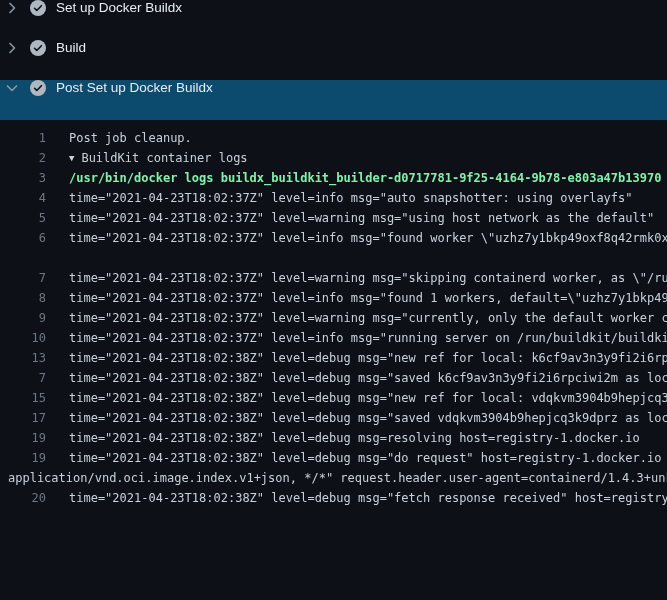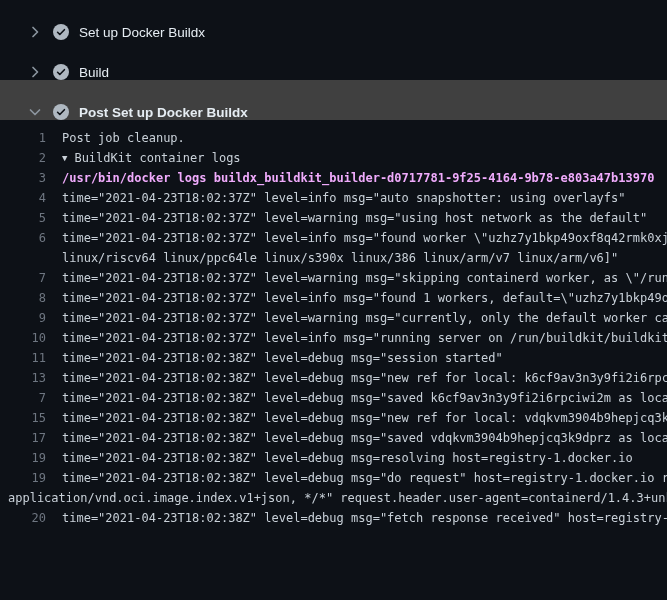--- a/index.html
+++ b/index.html
@@ -3,42 +3,42 @@
 <meta charset="utf-8">
 <style>
   html,body{margin:0;padding:0;}
   body{
     width:667px;height:600px;overflow:hidden;
     background:#0d1117;
     font-family:"Liberation Sans",sans-serif;
   }
   
   .section-row{
-    display:flex;align-items:flex-end;height:40px;
-    padding:0 16px 0 27px;cursor:pointer;
+    display:flex;align-items:flex-start;height:40px;
+    padding:0 16px 0 4px;cursor:pointer;
     color:#e6edf3;font-size:13.5px;font-weight:400;
   }
-  .section-row.expanded{background:#404040;font-weight:bold;}
+  .section-row.expanded{background:#0c4a6e;}
   .chev{width:16px;height:16px;flex:0 0 16px;margin-right:10px;
         display:flex;align-items:center;justify-content:center;}
   .check{width:16px;height:16px;flex:0 0 16px;margin-right:10px;
          display:flex;align-items:center;justify-content:center;}
   .slabel{white-space:nowrap;}
   
   .log{
     padding-top:8px;
     font-family:"DejaVu Sans Mono","Liberation Mono",monospace;
     font-size:12px;line-height:20px;color:#c9d1d9;
   }
   .row{display:flex;height:20px;line-height:20px;white-space:pre;}
   .ln{flex:0 0 46px;width:46px;text-align:right;color:#6e7681;cursor:pointer;
       -webkit-user-select:none;user-select:none;}
-  .lt{margin-left:16px;white-space:pre;}
+  .lt{margin-left:23px;white-space:pre;}
   .row.cont-edge .lt{margin-left:8px;}
-  .row.command .lt{color:#f0abfc;font-weight:600;}
+  .row.command .lt{color:#86efac;font-weight:600;}
   .tri{display:inline-block;font-size:9px;color:#c9d1d9;margin-right:7px;
        transform:translateY(-1px);}
 </style>
 </head>
 <body>
 
 <div>
   <div id="sections">
       <div class="section-row">
         <span class="chev">
@@ -83,26 +83,25 @@
         <span class="slabel">Post Set up Docker Buildx</span>
       </div>
     </div>
   <div id="loglines" class="log">
       <div class="row plain"><span class="ln">1</span><span class="lt">Post job cleanup.</span></div>
       <div class="row group"><span class="ln">2</span><span class="lt"><span class="tri">▼</span><span>BuildKit container logs</span></span></div>
       <div class="row command"><span class="ln">3</span><span class="lt">/usr/bin/docker logs buildx_buildkit_builder-d0717781-9f25-4164-9b78-e803a47b13970</span></div>
       <div class="row plain"><span class="ln">4</span><span class="lt">time="2021-04-23T18:02:37Z" level=info msg="auto snapshotter: using overlayfs"</span></div>
       <div class="row plain"><span class="ln">5</span><span class="lt">time="2021-04-23T18:02:37Z" level=warning msg="using host network as the default"</span></div>
       <div class="row plain"><span class="ln">6</span><span class="lt">time="2021-04-23T18:02:37Z" level=info msg="found worker \"uzhz7y1bkp49oxf8q42rmk0xjd\", has support for platforms [linux/amd64 linux/386 linux/arm64</span></div>
-      <div class="row cont"><span class="ln"></span><span class="lt">linux/riscv64 linux/ppc64le linux/s390x linux/386 linux/arm/v7 linux/arm/v6]"</span></div>
+      <div class="row cont"><span class="ln"></span></div>
       <div class="row plain"><span class="ln">7</span><span class="lt">time="2021-04-23T18:02:37Z" level=warning msg="skipping containerd worker, as \"/run/containerd/containerd.sock\" does not exist"</span></div>
       <div class="row plain"><span class="ln">8</span><span class="lt">time="2021-04-23T18:02:37Z" level=info msg="found 1 workers, default=\"uzhz7y1bkp49oxf8q42rmk0xjd\""</span></div>
       <div class="row plain"><span class="ln">9</span><span class="lt">time="2021-04-23T18:02:37Z" level=warning msg="currently, only the default worker can be used."</span></div>
       <div class="row plain"><span class="ln">10</span><span class="lt">time="2021-04-23T18:02:37Z" level=info msg="running server on /run/buildkit/buildkitd.sock"</span></div>
-      <div class="row plain"><span class="ln">11</span><span class="lt">time="2021-04-23T18:02:38Z" level=debug msg="session started"</span></div>
       <div class="row plain"><span class="ln">13</span><span class="lt">time="2021-04-23T18:02:38Z" level=debug msg="new ref for local: k6cf9av3n3y9fi2i6rpciwi2m"</span></div>
       <div class="row plain"><span class="ln">7</span><span class="lt">time="2021-04-23T18:02:38Z" level=debug msg="saved k6cf9av3n3y9fi2i6rpciwi2m as local:context"</span></div>
       <div class="row plain"><span class="ln">15</span><span class="lt">time="2021-04-23T18:02:38Z" level=debug msg="new ref for local: vdqkvm3904b9hepjcq3k9dprz"</span></div>
       <div class="row plain"><span class="ln">17</span><span class="lt">time="2021-04-23T18:02:38Z" level=debug msg="saved vdqkvm3904b9hepjcq3k9dprz as local:dockerfile"</span></div>
       <div class="row plain"><span class="ln">19</span><span class="lt">time="2021-04-23T18:02:38Z" level=debug msg=resolving host=registry-1.docker.io</span></div>
       <div class="row plain"><span class="ln">19</span><span class="lt">time="2021-04-23T18:02:38Z" level=debug msg="do request" host=registry-1.docker.io request.header.accept="application/vnd.docker.distribution.manifest.v2+json, application/vnd.oci.image.manifest.v1+json,</span></div>
       <div class="row cont-edge"><span class="lt">application/vnd.oci.image.index.v1+json, */*" request.header.user-agent=containerd/1.4.3+unknown request.method=HEAD</span></div>
       <div class="row plain"><span class="ln">20</span><span class="lt">time="2021-04-23T18:02:38Z" level=debug msg="fetch response received" host=registry-1.docker.io</span></div>
     </div>
 </div>

